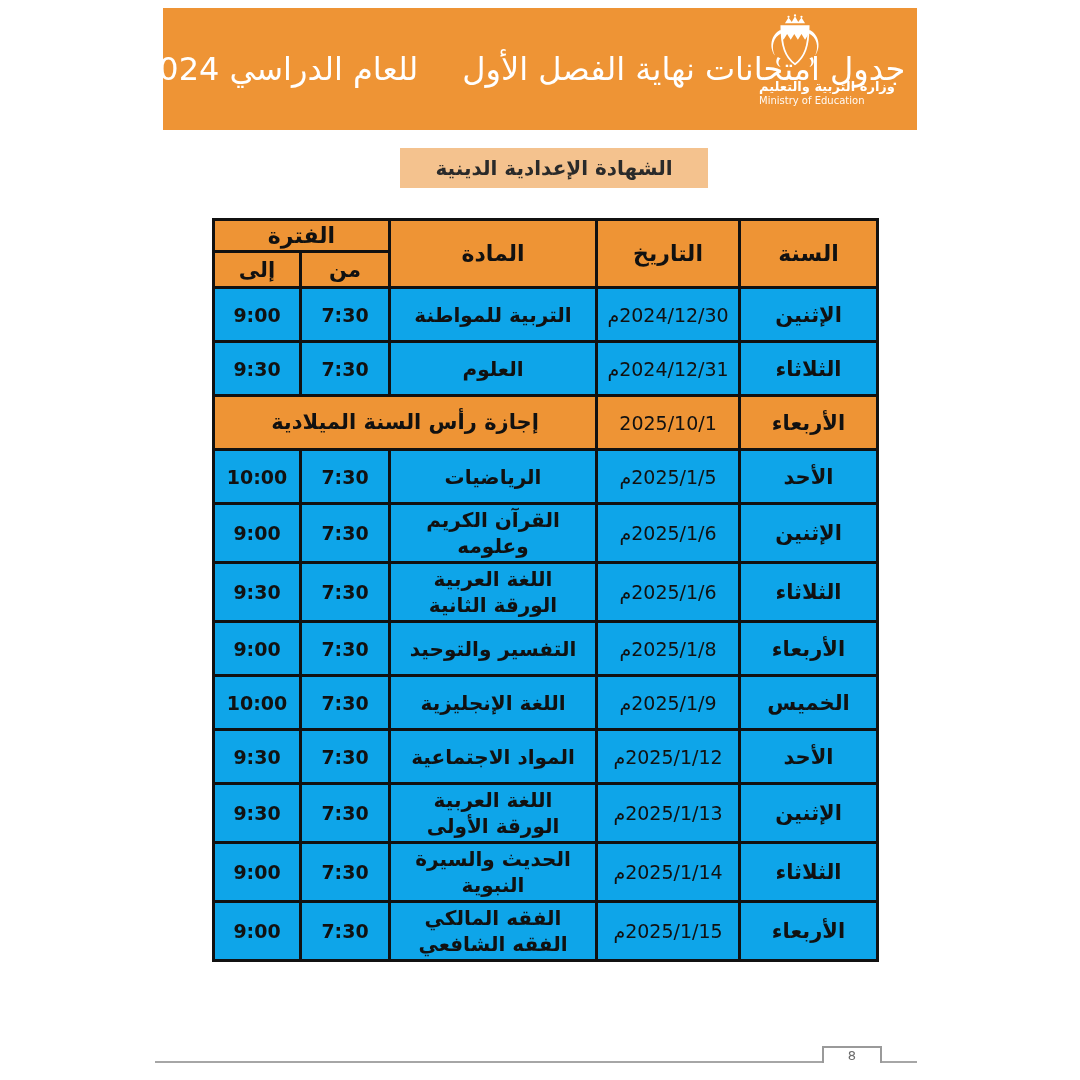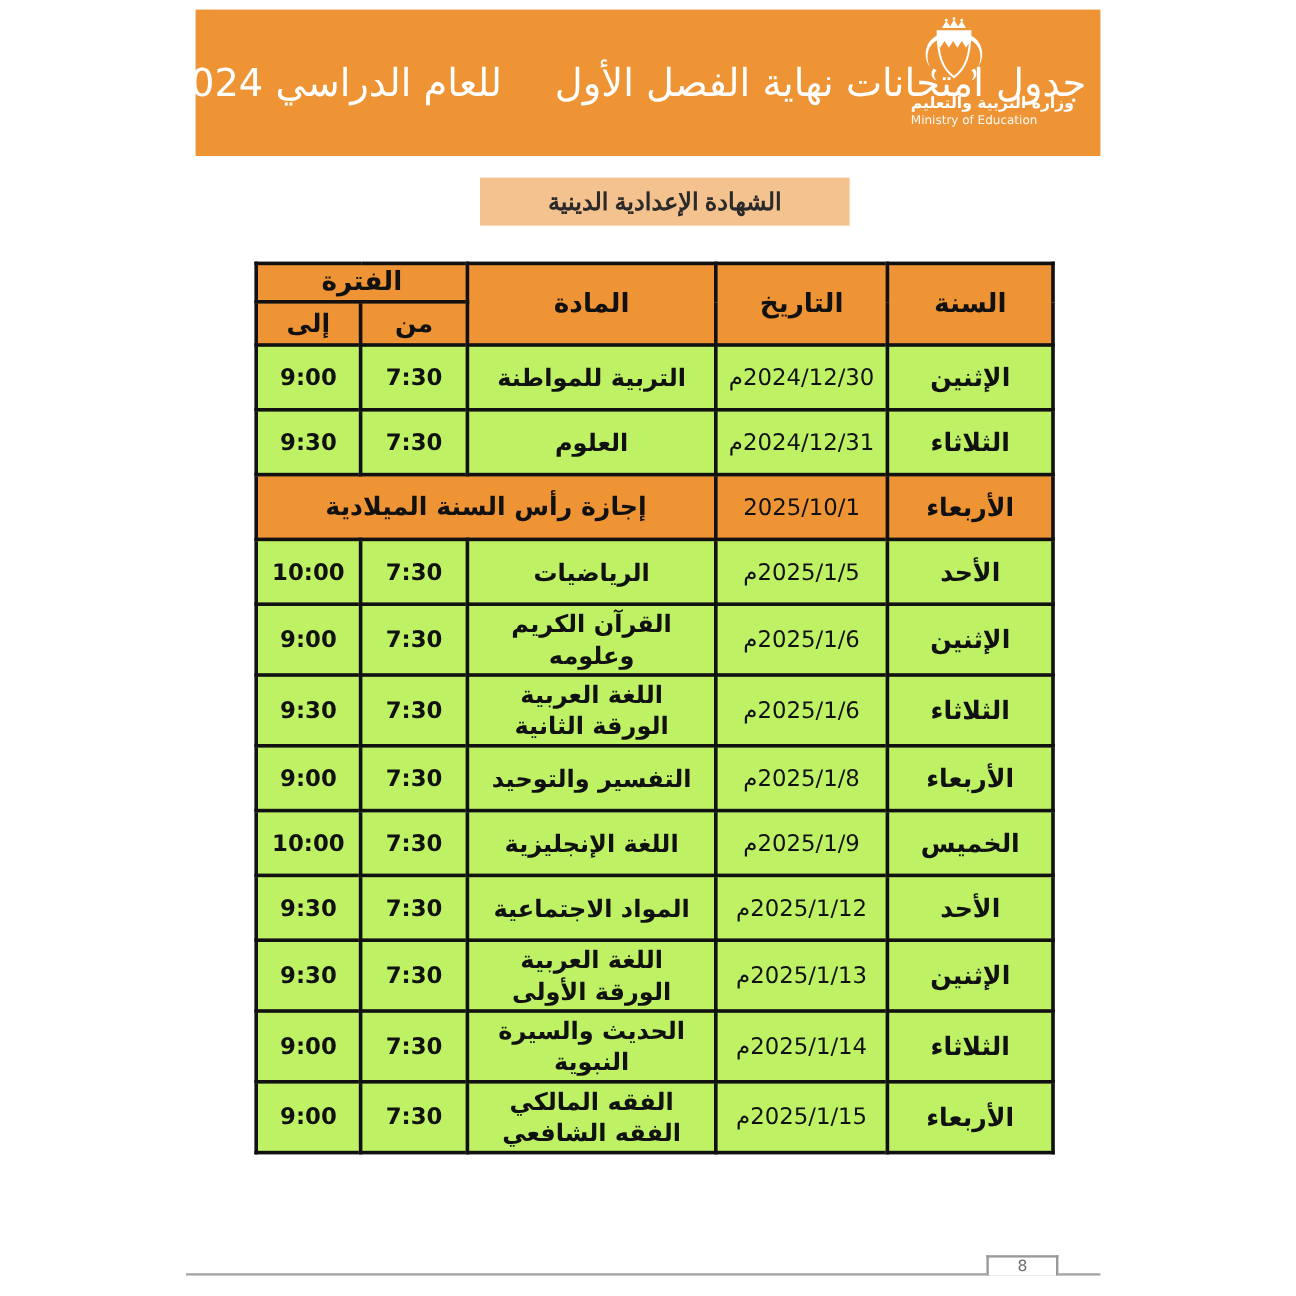--- a/index.html
+++ b/index.html
@@ -37,42 +37,42 @@
   .logo svg{display:block;}
   .logo-ar{font-size:13px;font-weight:bold;line-height:1.1;direction:rtl;white-space:nowrap;}
   .logo-en{font-size:10px;line-height:1.3;white-space:nowrap;opacity:.95;}
 
   
   .subheader{
     position:absolute;left:400px;top:148px;min-width:308px;height:40px;
     background:var(--accent-light);
     display:flex;align-items:center;justify-content:center;
     direction:rtl;color:#2a2a2a;font-weight:bold;font-size:20px;
-    padding:0 14px;white-space:nowrap;font-family:Liberation Serif, serif;
+    padding:0 14px;white-space:nowrap;
   }
 
   
   table.exam{
     position:absolute;left:212px;top:218px;width:664px;
     border-collapse:collapse;table-layout:fixed;direction:rtl;
     border:3px solid var(--ink);
   }
   table.exam th,table.exam td{
     border:3px solid var(--ink);
     text-align:center;vertical-align:middle;
     color:var(--ink);
     padding:2px 4px;
   }
   table.exam thead th{
     background:var(--accent);
     font-size:22px;font-weight:bold;
   }
   thead tr.sub th{height:36px;font-size:21px;}
   thead tr.main th{height:29px;}
-  tbody td{height:54px;background:#bef264;}
+  tbody td{height:54px;background:#0ea5e9;}
   td.day{font-size:21px;font-weight:700;}
   td.date{font-size:19px;font-weight:400;letter-spacing:0;}
   td.subject{font-size:20px;font-weight:bold;white-space:pre-line;line-height:1.3;}
   td.time{font-size:19px;font-weight:bold;}
   tr.holiday td{background:var(--accent);}
   tr.holiday td.merged{font-size:21px;font-weight:bold;}
 
   
   .footer-line{
     position:absolute;left:155px;top:1061px;width:762px;height:2px;

